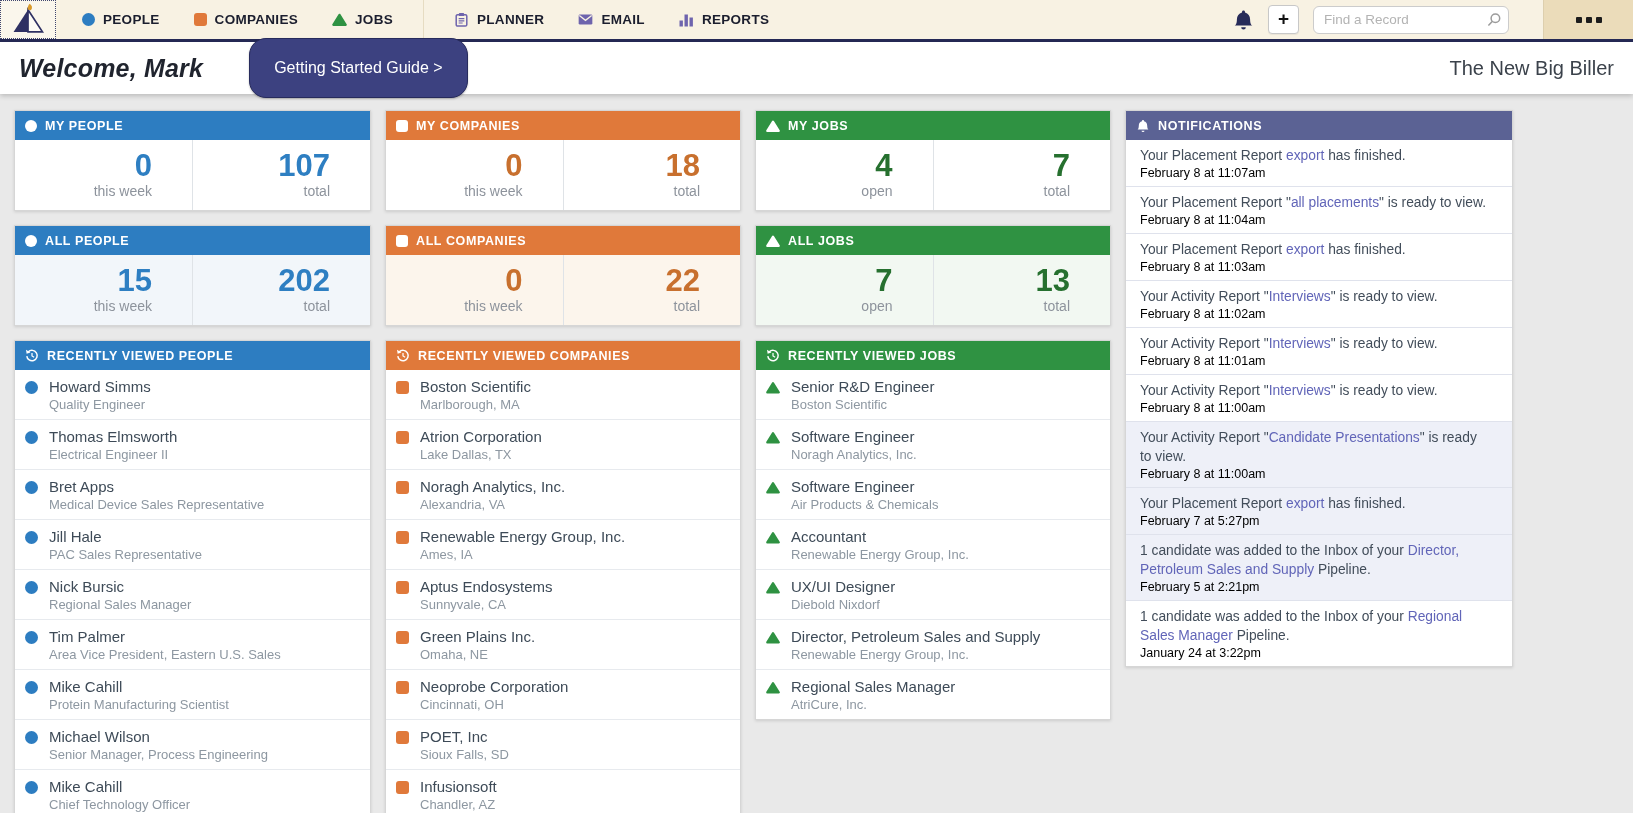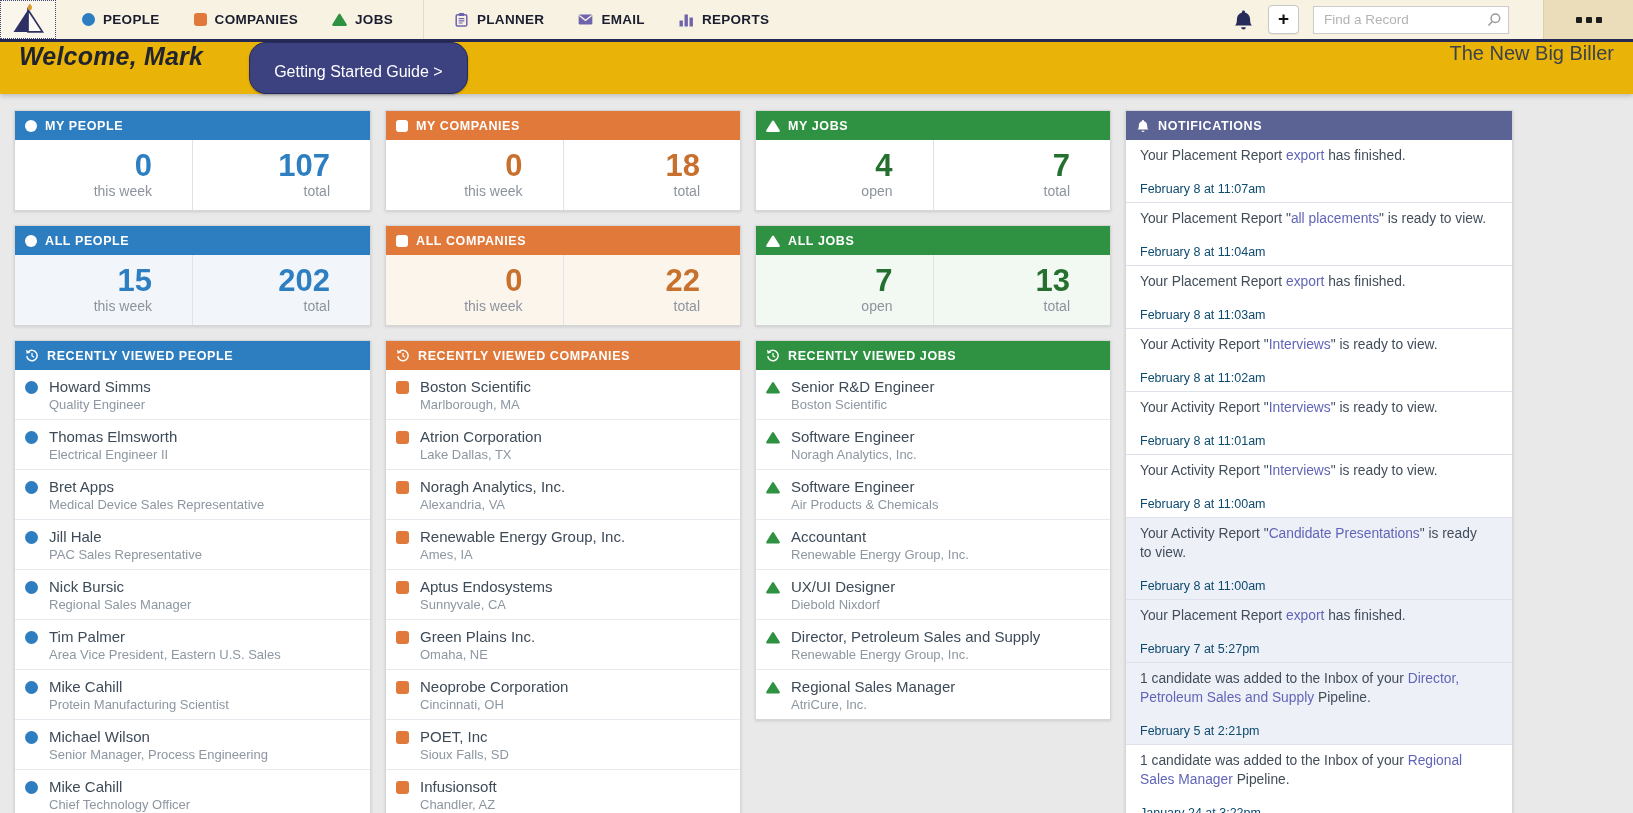--- a/index.html
+++ b/index.html
@@ -13,28 +13,28 @@
   .nav{display:flex;align-items:center;gap:34px;margin-left:26px}
   .nav-item{display:flex;align-items:center;gap:8px;cursor:pointer}
   .nav-label{font-size:13.5px;font-weight:700;color:#1b1e2e;letter-spacing:.3px}
   .nav-divider{width:1px;align-self:stretch;background:#e6dcc2;margin:0 -4px}
   .topbar-right{margin-left:auto;display:flex;align-items:center;gap:14px}
   .bell-btn{color:#272b59;cursor:pointer;display:flex;align-items:center}
   .bell-btn .sh-svg{width:21px;height:22px}
   .plus-btn{width:31px;height:29px;background:#fff;border:1px solid #c8c8c8;border-radius:4px;display:flex;align-items:center;justify-content:center;cursor:pointer;box-shadow:0 1px 1px rgba(0,0,0,.06)}
   .plus-glyph{font-size:19px;font-weight:700;color:#111;line-height:1;margin-top:-2px}
   .search-wrap{position:relative;margin-right:20px}
-  .search-wrap input{width:196px;height:28px;border:1px solid #ccc;border-radius:0;padding:0 30px 0 10px;font-size:13.5px;color:#333;background:#fff;font-family:inherit;outline:none}
+  .search-wrap input{width:196px;height:28px;border:1px solid #ccc;border-radius:6px;padding:0 30px 0 10px;font-size:13.5px;color:#333;background:#fff;font-family:inherit;outline:none}
   .search-wrap input::placeholder{color:#b3b3b3}
   .search-ic{position:absolute;right:7px;top:6px;width:16px;height:16px;pointer-events:none}
   .overflow-strip{width:90px;align-self:stretch;background:#ebdcba;border-left:1px solid #ddcfae;display:flex;align-items:center;justify-content:center;gap:4px;cursor:pointer}
   .overflow-strip .dot{width:6px;height:6px;background:#1c1c1c;border-radius:1px;display:inline-block}
 
   
-  .welcome-bar{height:52px;background:#eab308;display:flex;padding:0 19px;box-shadow:0 2px 5px rgba(0,0,0,.20);position:relative;z-index:3}
+  .welcome-bar{height:52px;background:#ffffff;display:flex;align-items:center;padding:0 19px;box-shadow:0 2px 5px rgba(0,0,0,.20);position:relative;z-index:3}
   .welcome-title{font-size:25px;font-weight:700;font-style:italic;color:#20242e;letter-spacing:.2px}
   .guide-btn{margin-left:46px;background:#3c4180;color:#fff;border:1px solid #272b5c;border-radius:17px;padding:20px 24px;font-size:16px;font-family:inherit;cursor:pointer;box-shadow:0 1px 2px rgba(0,0,0,.25)}
   .brand{margin-left:auto;font-size:20px;color:#3b424b}
 
   
   .content{display:flex;align-items:flex-start;gap:14px;padding:16px 14px 0 14px}
   .col{display:flex;flex-direction:column;gap:14px}
   .col-people{width:357px}.col-companies{width:356px}.col-jobs{width:356px}.col-notif{width:388px}
 
   .type-people{--accent:#2d7dc1;--num:#2e7fc2;--tint:#f2f6fa}
@@ -64,21 +64,21 @@
   .row-primary{font-size:15px;color:#3d4a57;line-height:17px}
   .row-secondary{font-size:13px;color:#8d97a1;line-height:15px;margin-top:2px}
 
   
   .notif-header{background:#5b6294}
   .notif-row{padding:6px 24px 5px 14px;border-bottom:1px solid #dfe2ec;cursor:pointer}
   .notif-row:last-child{border-bottom:none}
   .notif-row.highlight{background:#eef0f8}
   .notif-msg{font-size:13.8px;color:#424d5a;line-height:19px}
   .notif-msg .seg-link{color:#6165b8}
-  .notif-time{font-size:12.5px;color:#0c4a6e;line-height:15px;margin-top:17px}
+  .notif-time{font-size:12.5px;color:#000000;line-height:15px;margin-top:1px}
 
   
   .sh{display:inline-block;background:currentColor}
   .sh-circle{border-radius:50%}
   .sh-square{border-radius:3px}
   .sh-svg{display:block;width:15px;height:15px}
   .nav-ic{display:flex;align-items:center;color:#6e64ad}
   .nav-ic .sh{width:13px;height:13px}
 </style>
 </head>

